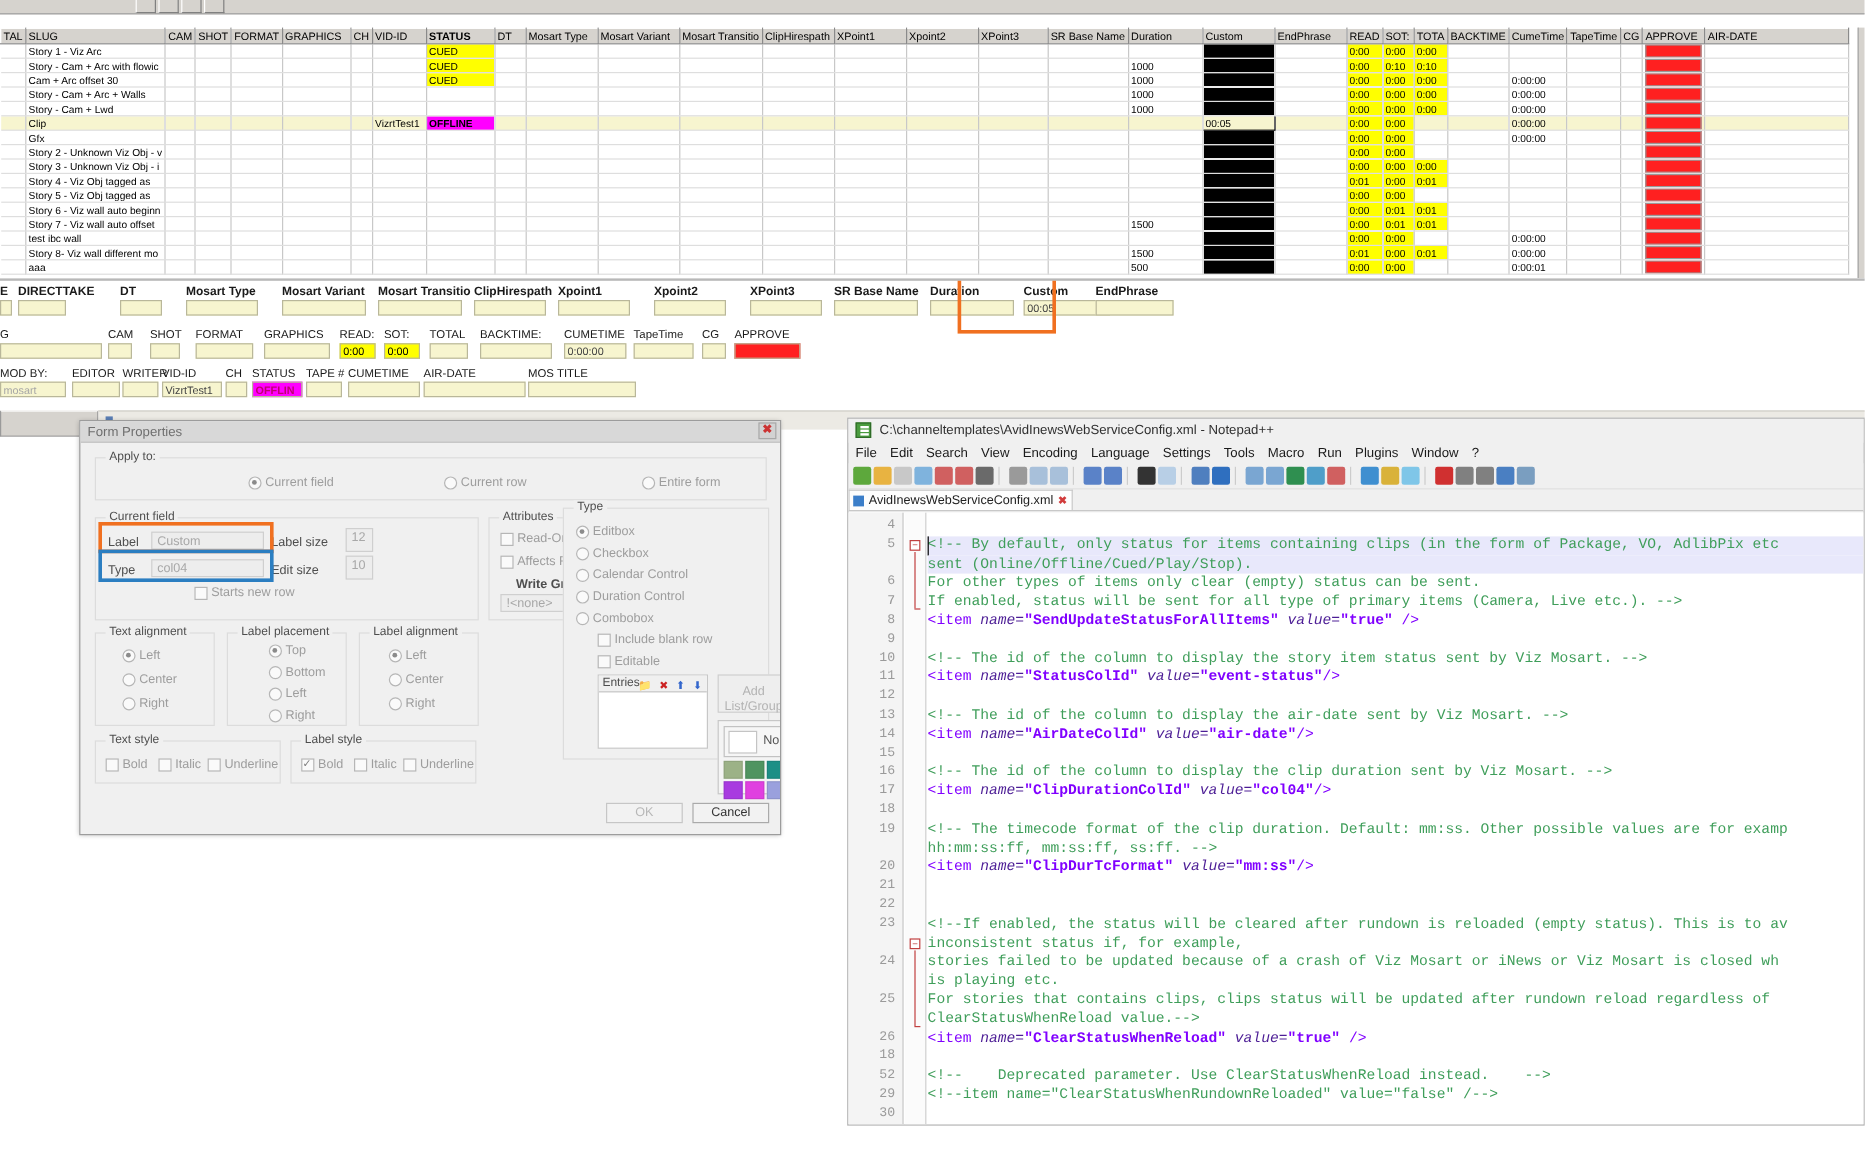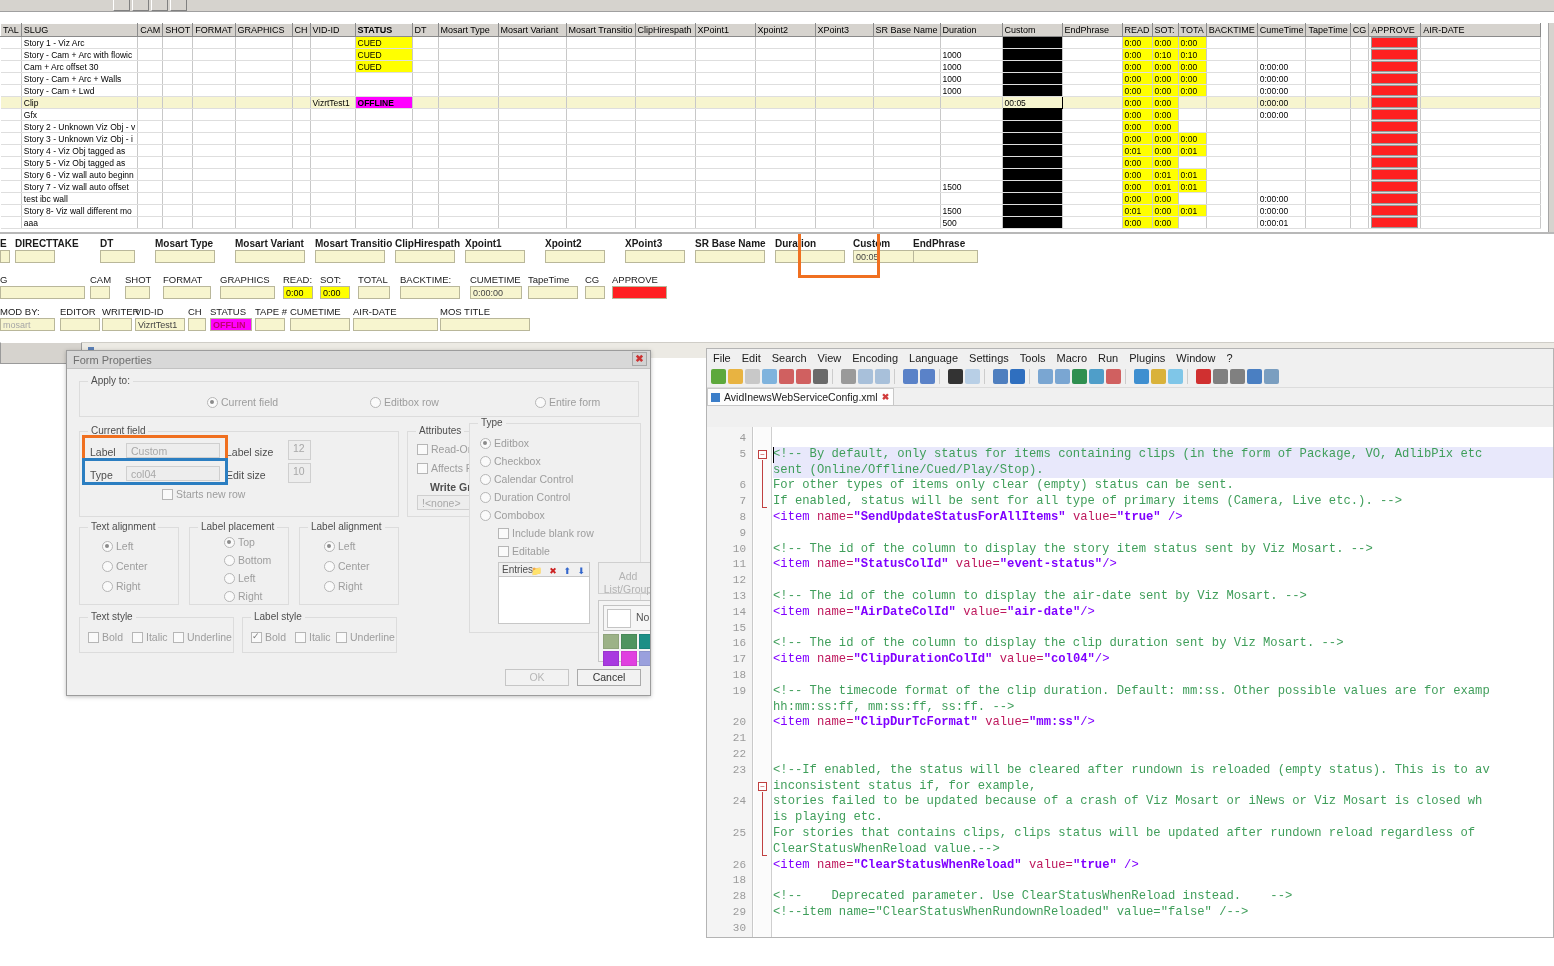--- a/index.html
+++ b/index.html
@@ -266,21 +266,21 @@
     font-family:"Liberation Mono", monospace; font-size:12.2px; line-height:15.8px;
     color:#3f7f3f; white-space:pre; padding-top:2px;
   }
   .lnum {
     position:absolute; right:6px; font-family:"Liberation Mono", monospace;
     font-size:11px; color:#9a9a9a; line-height:15.8px;
   }
   .cline { position:absolute; left:0; white-space:pre; }
   .c-comment { color:#3f9e5a; }
   .c-tag { color:#8000ff; }
-  .c-attr { color:#be185d; }
+  .c-attr { color:#4c1d95;font-style:italic; }
   .c-val { color:#8000ff; font-weight:bold; }
   .hl-line {
     position:absolute; left:0; right:0; background:#e8e8fb;
   }
   .caret { position:absolute; width:1px; background:#000; }
   .foldmark {
     position:absolute; width:9px; height:9px; border:1px solid #c04040;
     background:#fff; color:#c04040; font-size:8px; line-height:7px; text-align:center;
   }
   .foldline { position:absolute; width:1px; background:#c04040; }
@@ -1056,21 +1056,21 @@
       <span>Form Properties</span>
       <div class="dlg-close">✖</div>
     </div>
 
     <div class="gbox" style="left:12px; top:30px; width:560px; height:36px;">
       <div class="gtitle">Apply to:</div>
       <div class="radio on" style="left:127px; top:14px;">
         <span>Current field</span>
       </div>
       <div class="radio" style="left:290px; top:14px;">
-        <span>Editbox row</span>
+        <span>Current row</span>
       </div>
       <div class="radio" style="left:455px; top:14px;">
         <span>Entire form</span>
       </div>
     </div>
 
     <div class="gbox" style="left:12px; top:80px; width:320px; height:86px;">
       <div class="gtitle">Current field</div>
       <div class="dtxt" style="left:10px; top:14px;">Label</div>
       <div class="dinput" style="left:46px; top:11px; width:94px; height:15px;">Custom</div>
@@ -1207,20 +1207,24 @@
         <span>Italic</span></div>
       <div class="chk" style="left:93px; top:13px;">
         <span>Underline</span></div>
     </div>
 
     <div class="dlgbtn disabled" style="left:438px; top:318px;">OK</div>
     <div class="dlgbtn active" style="left:510px; top:318px;">Cancel</div>
   </div>
 
   <div id="npp">
+    <div class="npp-title">
+      <span class="ic"></span>
+      <span>C:\channeltemplates\AvidInewsWebServiceConfig.xml - Notepad++</span>
+    </div>
     <div class="npp-menu" id="npp-menu">
         <span>File</span>
         <span>Edit</span>
         <span>Search</span>
         <span>View</span>
         <span>Encoding</span>
         <span>Language</span>
         <span>Settings</span>
         <span>Tools</span>
         <span>Macro</span>
@@ -1294,21 +1298,21 @@
             <div class="lnum" style="top: 241px;">18</div>
             <div class="lnum" style="top: 256.8px;">19</div>
             <div class="lnum" style="top: 288.4px;">20</div>
             <div class="lnum" style="top: 304.2px;">21</div>
             <div class="lnum" style="top: 320px;">22</div>
             <div class="lnum" style="top: 335.8px;">23</div>
             <div class="lnum" style="top: 367.4px;">24</div>
             <div class="lnum" style="top: 399px;">25</div>
             <div class="lnum" style="top: 430.6px;">26</div>
             <div class="lnum" style="top: 446.4px;">18</div>
-            <div class="lnum" style="top: 462.2px;">28</div>
+            <div class="lnum" style="top: 462.2px;">52</div>
             <div class="lnum" style="top: 478px;">29</div>
             <div class="lnum" style="top: 493.8px;">30</div>
             <div class="lnum" style="top: 509.6px;">31</div>
           </div>
         <div class="fold" id="foldcol">
             <div class="foldmark" style="left: 4px; top: 22.8px;">−</div>
             <div class="foldline" style="left: 8px; top: 32.8px; height: 47.4px;"></div>
             <div class="foldtick" style="left: 8px; top: 80.2px;"></div>
             <div class="foldmark" style="left: 4px; top: 354.6px;">−</div>
             <div class="foldline" style="left: 8px; top: 364.6px; height: 63.2px;"></div>

